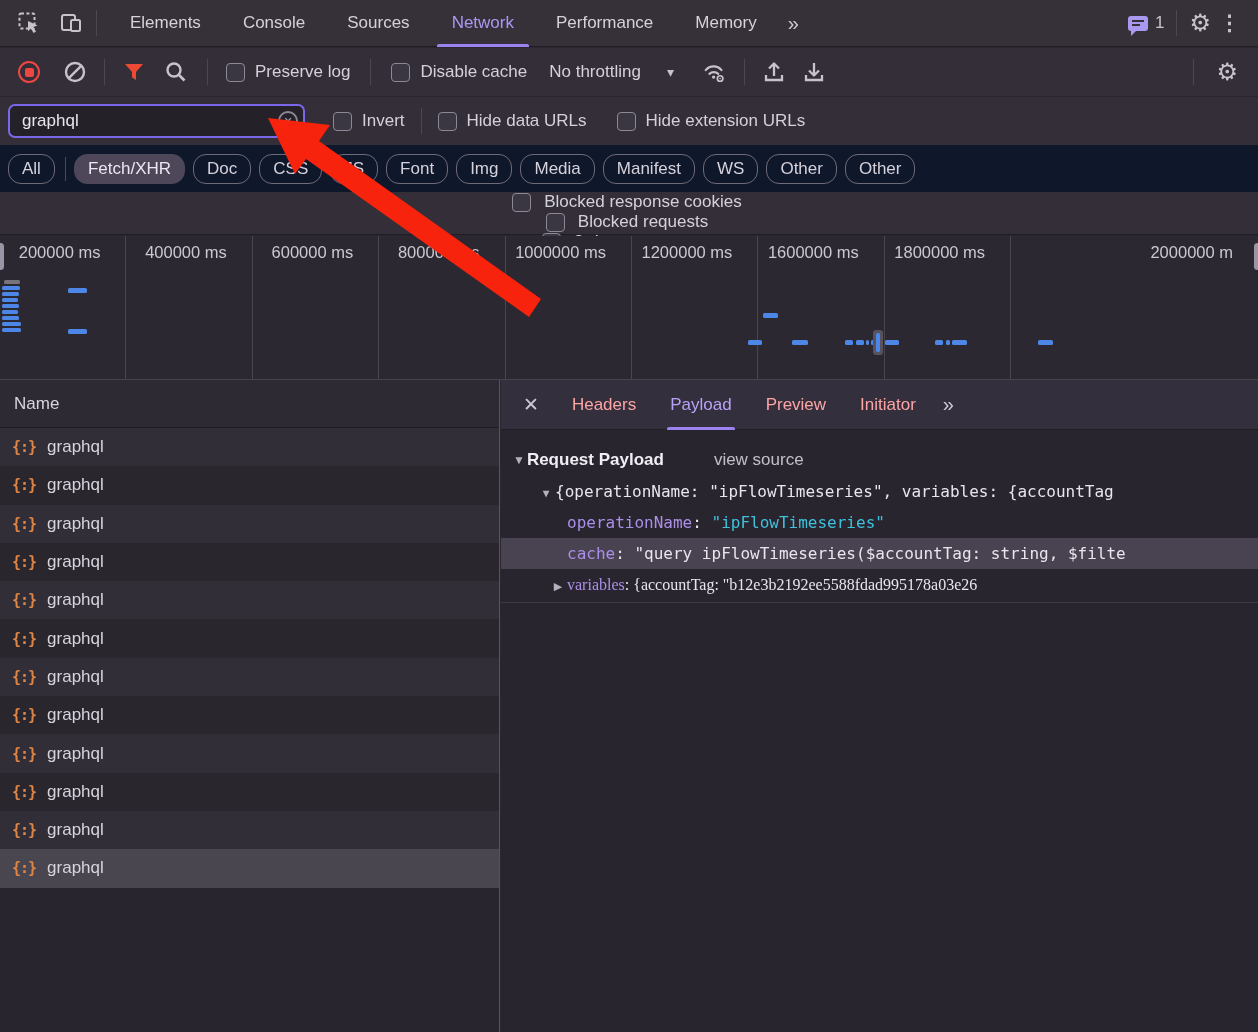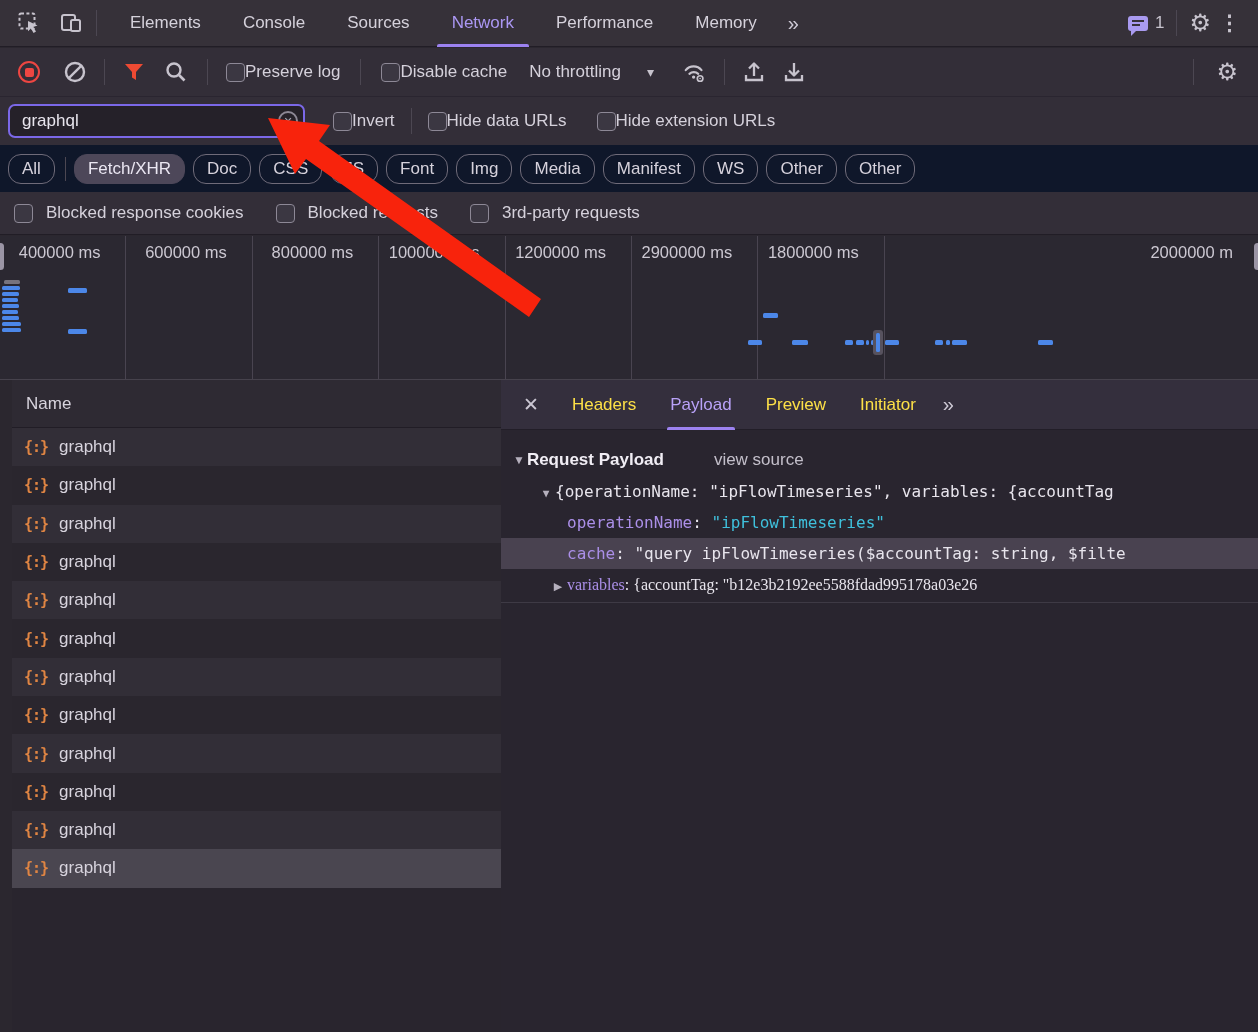--- a/index.html
+++ b/index.html
@@ -29,69 +29,69 @@
   .kebab { font-size:21px; font-weight:bold; padding:0 8px; cursor:pointer; }
 
   
   #nettoolbar { position:absolute; left:0; top:48px; width:1258px; height:49px; background:#332e38;
                 border-bottom:1px solid #2a2530; display:flex; align-items:center; }
   .cb { width:19px; height:19px; border-radius:4px; background:#3b3742; border:1.5px solid #8d8896; display:inline-block; flex:0 0 auto; cursor:pointer; }
   .tlabel { color:#d5d1db; white-space:nowrap; }
   .ic-record { width:22px; height:22px; border:2.5px solid #ee4642; border-radius:50%;
                display:flex; align-items:center; justify-content:center; margin-left:18px; cursor:pointer; }
   .ic-record b { width:9px; height:9px; background:#ee4642; border-radius:2px; }
-  .ctl { display:flex; align-items:center; cursor:pointer; }
+  .ctl { display:flex; align-items:center; gap:10px; cursor:pointer; }
 
   
   #filterrow { position:absolute; left:0; top:97px; width:1258px; height:48px; background:#332e38; display:flex; align-items:center; }
   #filterbox { position:relative; margin-left:8px; width:297px; height:34px; }
   #filterinput { width:100%; height:100%; background:#252129; border:2px solid #7b68e8; border-radius:7px;
                  color:#e8e5ed; font-size:17px; padding:0 36px 0 12px; outline:none; font-family:"Liberation Sans",sans-serif; }
   .clearbtn { position:absolute; right:7px; top:7px; width:20px; height:20px; border:2px solid #8d8896; border-radius:50%;
               color:#a9a5b1; font-size:11px; display:flex; align-items:center; justify-content:center; cursor:pointer; }
 
   
   #chipsrow { position:absolute; left:0; top:145px; width:1258px; height:47px; background:#0f172a; display:flex; align-items:center; }
   .chip { border:1.5px solid #6f6b79; border-radius:13px; padding:4px 13px; margin-left:8px; color:#d6d2dc; white-space:nowrap; cursor:pointer; }
   .chip.sel { background:#4d4759; border-color:#4d4759; color:#eae6f2; }
   .chipdiv { width:1px; height:24px; background:#4c4752; margin-left:10px; }
 
   
   #blockedrow { position:absolute; left:0; top:192px; width:1258px; height:43px; background:#332e38;
-                border-bottom:1px solid #211d26; display:flex; align-items:center; }
+                border-bottom:1px solid #211d26; display:flex; align-items:center;flex-direction:column; }
   .blockitem { display:flex; align-items:center; gap:13px; margin-left:14px; margin-right:18px; cursor:pointer; }
 
   
   #overview { position:absolute; left:0; top:236px; width:1258px; height:144px; background:#2b2831;
               border-bottom:1px solid #46424c; overflow:hidden; }
   #ov-cells { display:flex; height:100%; }
   .ov-cell { width:126.4px; flex:0 0 auto; border-right:1px solid #494450; color:#ccc8d2;
              text-align:right; padding:7px 25px 0 0; font-size:16.5px; white-space:nowrap; overflow:hidden; }
   .ov-cell:last-child { flex:1 1 auto; border-right:none; }
   .bar { position:absolute; border-radius:1.5px; }
   .bar.blue { background:#4c87e8; }
   .bar.gray { background:#77737d; }
   .bar.marker { background:#57525e; border-radius:3px; }
   .bar.markerbar { background:#4c87e8; }
   .handle { position:absolute; top:7px; width:7px; height:27px; border-radius:4px; background:#9b95a5; cursor:ew-resize; }
 
   
-  #reqpanel { position:absolute; left:0; top:380px; width:500px; height:652px; background:#29252e; border-right:1px solid #0f766e;margin-left:12px; }
+  #reqpanel { position:absolute; left:0; top:380px; width:500px; height:652px; background:#29252e; border-right:1px solid #0f766e; }
   #reqhead { height:48px; background:#2e2a33; border-bottom:1px solid #211d26; display:flex; align-items:center; padding-left:14px; color:#d8d4de; }
   .req-row { height:38.3px; display:flex; align-items:center; gap:11px; padding-left:12px; cursor:pointer; }
   .req-row.odd { background:#322e37; }
   .req-row.even { background:#2a262e; }
   .req-row.sel { background:#4a4650; }
   .json-ic { color:#e08543; font-family:"DejaVu Sans Mono", monospace; font-weight:bold; font-size:15px; letter-spacing:-1px; }
   .req-label { color:#d8d4de; }
 
   #detpanel { position:absolute; left:501px; top:380px; width:757px; height:652px; background:#29252f; }
   #dettabs { height:50px; background:#342f3d; border-bottom:1px solid #221e28; display:flex; align-items:center; }
   .closex { color:#cbc7d3; font-size:19px; padding:0 16px 0 22px; cursor:pointer; }
-  .dtab { padding:0 17px; height:50px; display:flex; align-items:center; color:#fde047; position:relative; cursor:pointer; }
+  .dtab { padding:0 17px; height:50px; display:flex; align-items:center; color:#fca5a5; position:relative; cursor:pointer; }
   .dtab.sel { color:#b9a2f8; }
   .dtab.sel::after { content:""; position:absolute; left:14px; right:14px; bottom:0; height:3px; background:#9c82f0; border-radius:2px 2px 0 0; }
 
   #payload { padding-top:14px; }
   #pl-head { display:flex; align-items:center; padding-left:12px; height:32px; }
   #pl-head .tri { color:#b5b0bd; font-size:12px; margin-right:2px; }
   #pl-title { font-weight:bold; color:#f0edf4; }
   #pl-viewsource { color:#c3bfca; margin-left:50px; cursor:pointer; }
   .pl-line { height:31px; line-height:31px; font-family:"DejaVu Sans Mono", monospace; font-size:16px;
              white-space:nowrap; overflow:hidden; color:#e8e5ed; cursor:default; }
@@ -258,26 +258,27 @@
         <span class="tlabel">Blocked requests</span>
       </span>
       <span class="blockitem">
         <span class="cb"></span>
         <span class="tlabel">3rd-party requests</span>
       </span>
     </div>
 
   <div id="overview">
     <div id="ov-cells">
+        <div class="ov-cell">200000 ms</div>
         <div class="ov-cell">400000 ms</div>
         <div class="ov-cell">600000 ms</div>
         <div class="ov-cell">800000 ms</div>
         <div class="ov-cell">1000000 ms</div>
         <div class="ov-cell">1200000 ms</div>
-        <div class="ov-cell">2900000 ms</div>
+        <div class="ov-cell">1600000 ms</div>
         <div class="ov-cell">1800000 ms</div>
         <div class="ov-cell">2000000 m</div>
       </div>
     <div id="ov-bars">
         <div class="bar gray" style="left: 4px; top: 44px; width: 16px; height: 4px;"></div>
         <div class="bar blue" style="left: 2px; top: 50px; width: 18px; height: 4px;"></div>
         <div class="bar blue" style="left: 2px; top: 56px; width: 17px; height: 4px;"></div>
         <div class="bar blue" style="left: 2px; top: 62px; width: 16px; height: 4px;"></div>
         <div class="bar blue" style="left: 2px; top: 68px; width: 17px; height: 4px;"></div>
         <div class="bar blue" style="left: 2px; top: 74px; width: 16px; height: 4px;"></div>

